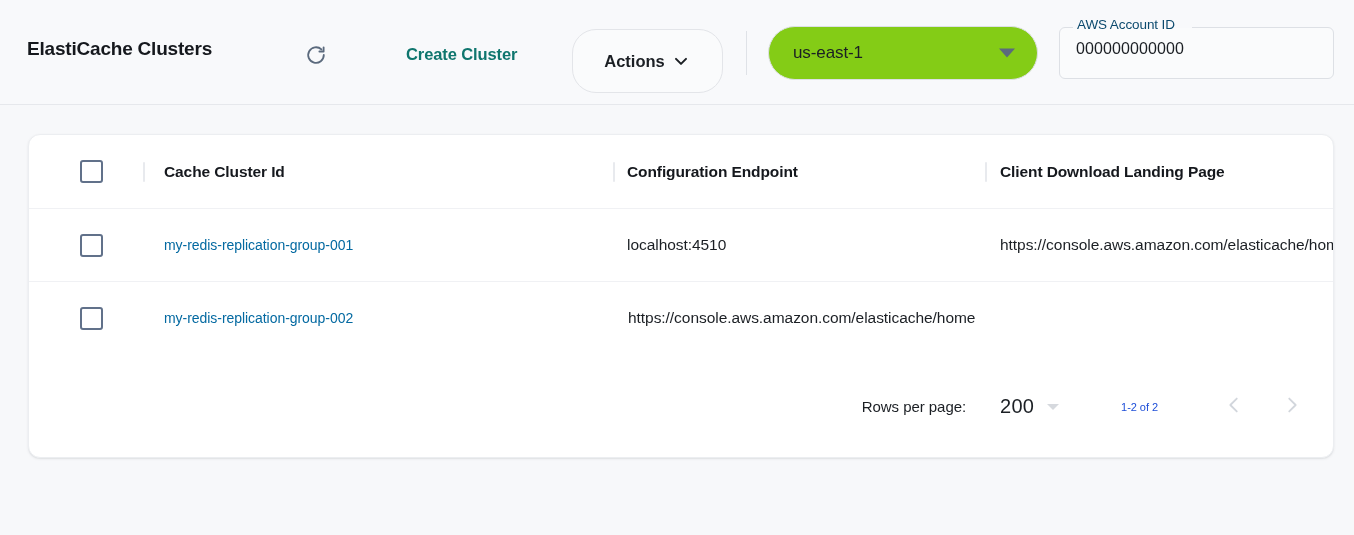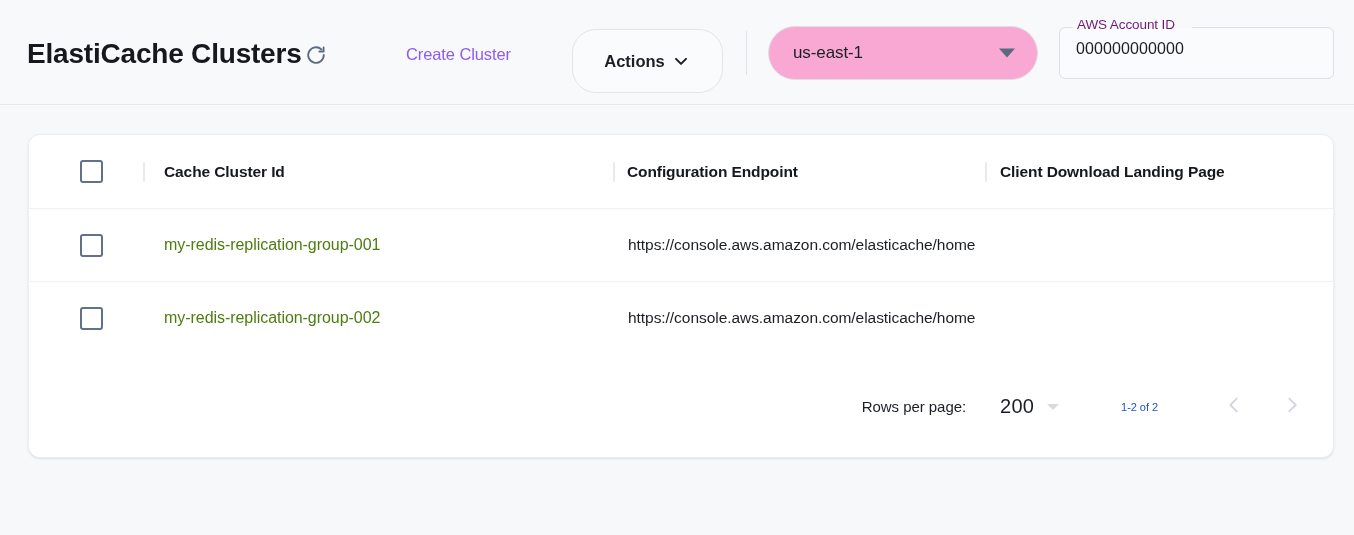--- a/index.html
+++ b/index.html
@@ -26,21 +26,21 @@
     border-bottom: 1px solid #e6e8ec;
     box-sizing: border-box;
     display: flex;
     align-items: center;
   }
 
   .page-title {
     position: absolute;
     left: 27px;
     top: 38px;
-    font-size: 28px;
+    font-size: 19px;
     font-weight: 700;
     letter-spacing: -0.2px;
     color: #15181d;
     white-space: nowrap;
   }
 
   .refresh-btn {
     position: absolute;
     left: 301px;
     top: 41px;
@@ -58,22 +58,22 @@
   .create-cluster-btn {
     position: absolute;
     left: 406px;
     top: 41px;
     height: 26px;
     background: transparent;
     border: none;
     padding: 0;
     font-family: "Liberation Sans", sans-serif;
     font-size: 16.5px;
-    font-weight: 400;
-    color: #8b5cf6;
+    font-weight: 700;
+    color: #0f766e;
     letter-spacing: -0.1px;
     white-space: nowrap;
     cursor: pointer;
   }
 
   .actions-btn {
     position: absolute;
     left: 572px;
     top: 29px;
     width: 151px;
@@ -100,21 +100,21 @@
     height: 44px;
     background: #dfe2e7;
   }
 
   .region-select {
     position: absolute;
     left: 768px;
     top: 26px;
     width: 270px;
     height: 54px;
-    background: #f9a8d4;
+    background: #84cc16;
     border: 1px solid #dde0e5;
     border-radius: 27px;
     box-sizing: border-box;
     display: flex;
     align-items: center;
     cursor: pointer;
   }
   .region-select .region-value {
     margin-left: 24px;
     font-size: 17px;
@@ -157,21 +157,21 @@
     top: -1px;
     height: 2px;
     width: 119px;
     background: #f8f9fb;
   }
   .account-field .notch-label {
     position: absolute;
     left: 16px;
     top: -10px;
     font-size: 13.5px;
-    color: #701a75;
+    color: #0c4a6e;
     background: transparent;
     padding: 0 2px;
     letter-spacing: -0.1px;
     white-space: nowrap;
   }
   .account-field .acct-value {
     position: absolute;
     left: 17px;
     top: 13px;
     font-size: 16px;
@@ -275,22 +275,22 @@
   }
 
   .td {
     font-size: 15.5px;
     color: #1b1f24;
     letter-spacing: -0.05px;
     white-space: nowrap;
   }
 
   .cluster-link {
-    font-size: 16px;
-    color: #4d7c0f;
+    font-size: 14px;
+    color: #0369a1;
     text-decoration: none;
     letter-spacing: -0.05px;
     white-space: nowrap;
     cursor: pointer;
   }
 
   
   .pager {
     position: relative;
     height: 105px;
@@ -407,20 +407,23 @@
         <span class="th">Client Download Landing Page</span>
       </div>
     </div>
 
     <div class="trow data-row">
       <div class="cell-check">
         <span class="checkbox"></span>
       </div>
       <div class="cell-id">
         <a class="cluster-link">my-redis-replication-group-001</a>
+      </div>
+      <div class="cell-endpoint">
+        <span class="td">localhost:4510</span>
       </div>
       <div class="cell-landing">
         <span class="td">https://console.aws.amazon.com/elasticache/home</span>
       </div>
     </div>
 
     <div class="trow data-row">
       <div class="cell-check">
         <span class="checkbox"></span>
       </div>

